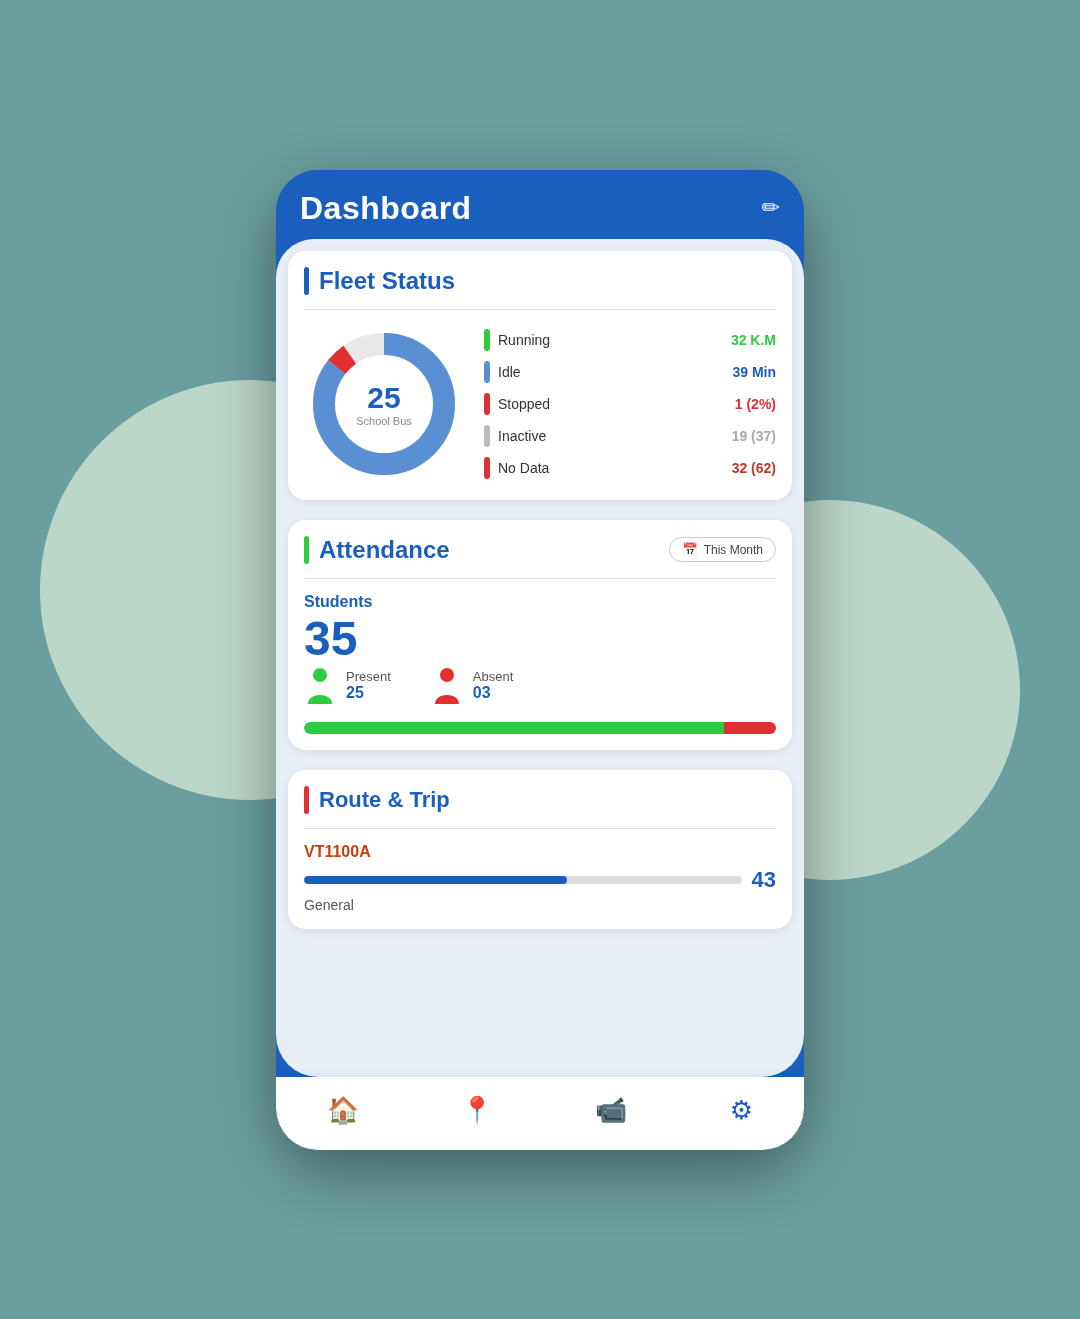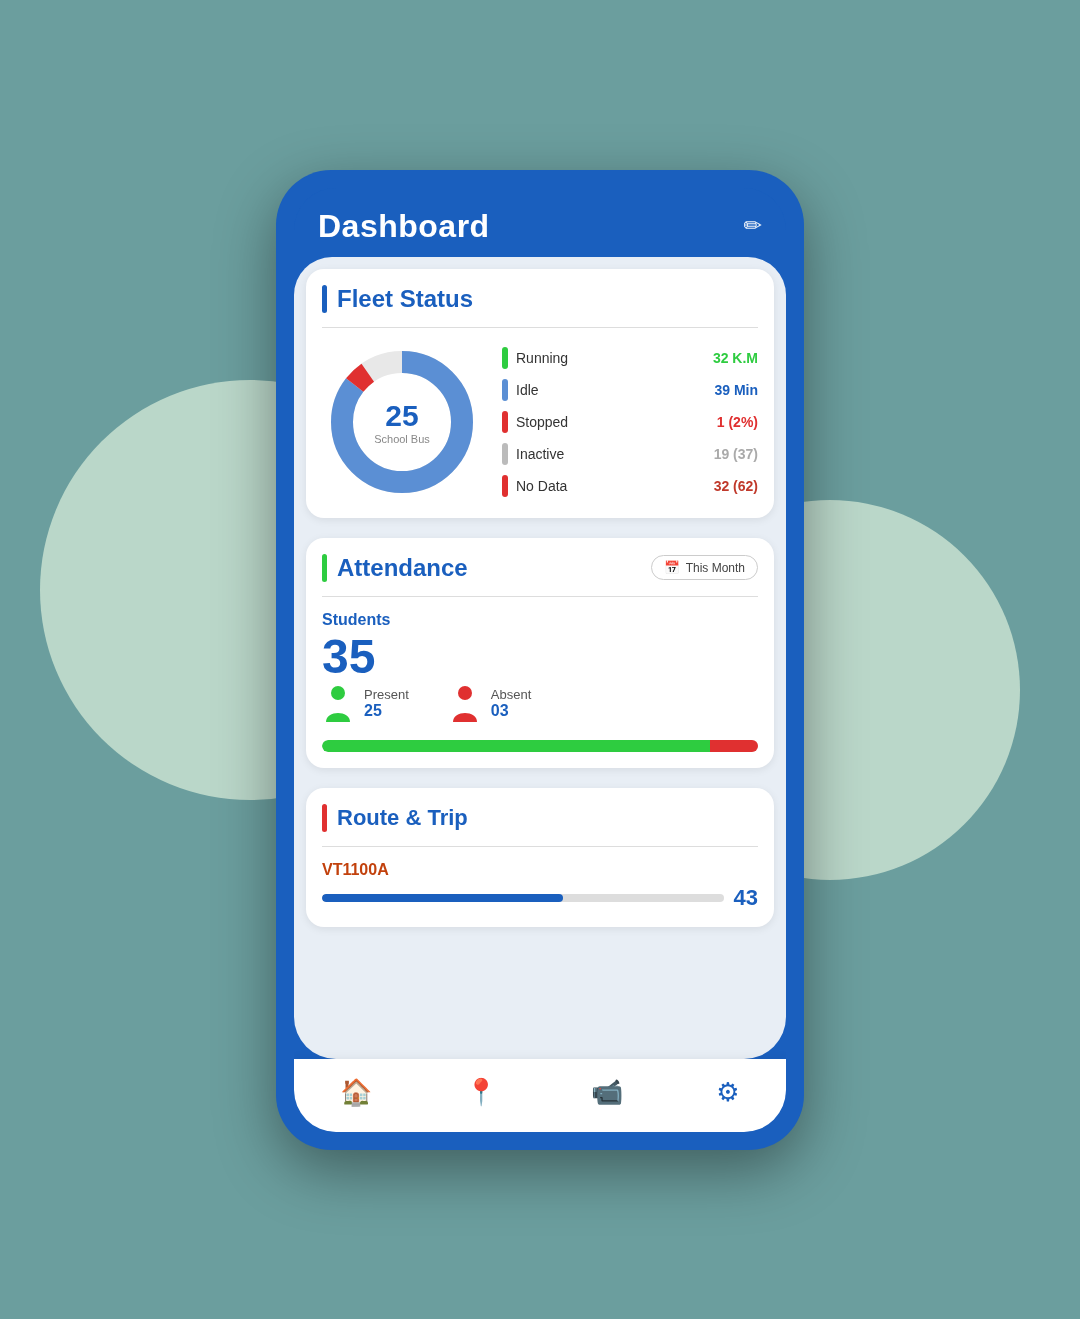--- a/index.html
+++ b/index.html
@@ -36,21 +36,20 @@
       right: 60px;
     }
 
     .phone-outer {
       position: relative;
       width: 528px;
       height: 980px;
       background: #1a5fbe;
       border-radius: 55px;
       box-shadow: 0 20px 60px rgba(0,0,0,0.4);
-      padding: 18px;
       display: flex;
       flex-direction: column;
     }
 
     .phone-inner {
       background: #1a5fbe;
       border-radius: 42px;
       overflow: hidden;
       flex: 1;
       display: flex;
@@ -484,20 +483,21 @@
           <span class="route-title">Route &amp; Trip</span>
         </div>
         <div class="section-divider"></div>
         <div class="route-id">VT1100A</div>
         <div class="route-progress-row">
           <div class="route-progress-bar">
             <div class="route-progress-fill" style="width: 60%;"></div>
           </div>
           <span class="route-number">43</span>
         </div>
+        <div class="route-type">General</div>
       </div>
 
     </div>
 
     <div class="bottom-nav">
       <div class="nav-item">
         <span class="nav-icon">🏠</span>
       </div>
       <div class="nav-item">
         <span class="nav-icon">📍</span>

